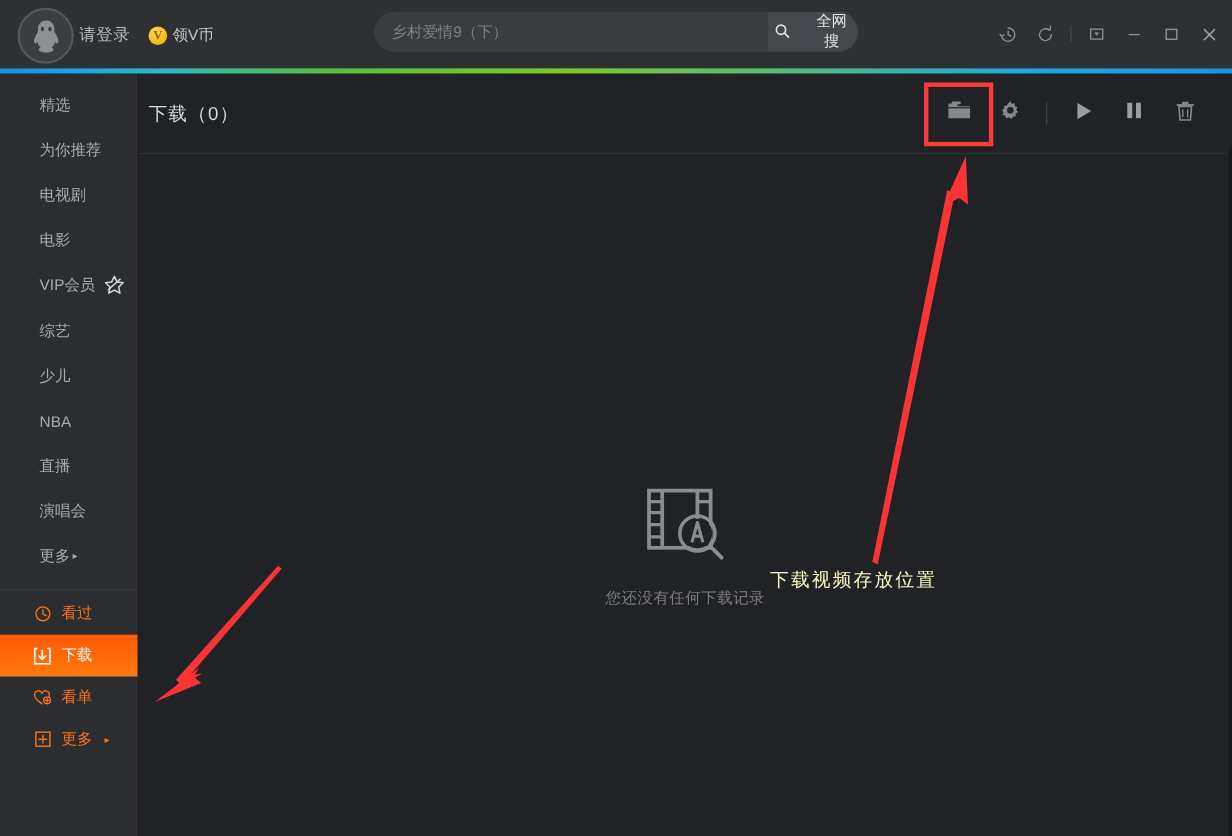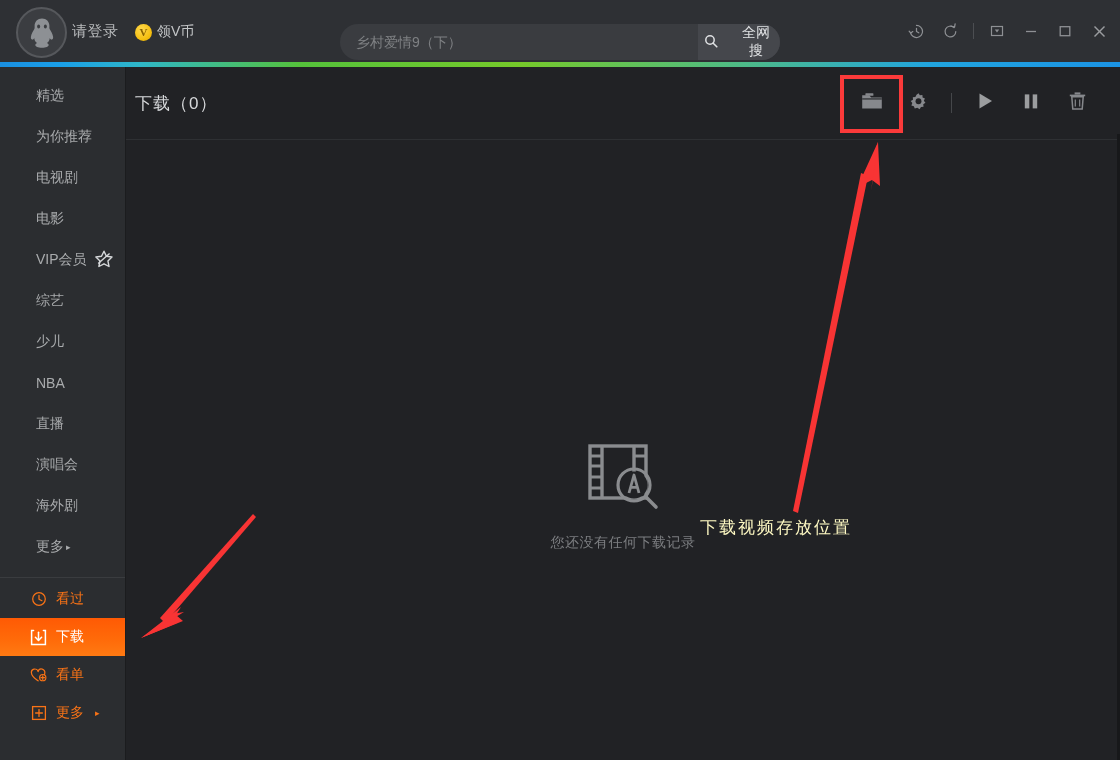--- a/index.html
+++ b/index.html
@@ -73,21 +73,21 @@
     font-size: 11px;
     font-weight: bold;
     line-height: 17px;
     text-align: center;
     font-family: "Liberation Serif", serif;
   }
 
   .search-wrap {
     position: absolute;
     left: 340px;
-    top: 24px;
+    top: 11px;
     width: 440px;
     height: 36px;
     border-radius: 18px;
     background: #3a3c40;
     display: flex;
     overflow: hidden;
   }
   .search-input {
     flex: 1 1 auto;
     background: transparent;
@@ -423,23 +423,20 @@
         <div class="nav-item">
           <span>NBA</span>
         </div>
         <div class="nav-item">
           <span>直播</span>
         </div>
         <div class="nav-item">
           <span>演唱会</span>
         </div>
         <div class="nav-item">
-          <span>海外剧</span>
-        </div>
-        <div class="nav-item">
           <span>更多</span>
           <span class="caret">▸</span>
         </div>
       </div>
 
       <div class="nav-sep"></div>
 
       <div class="nav-bottom">
         <div class="nav-item2">
           <span class="ic">

